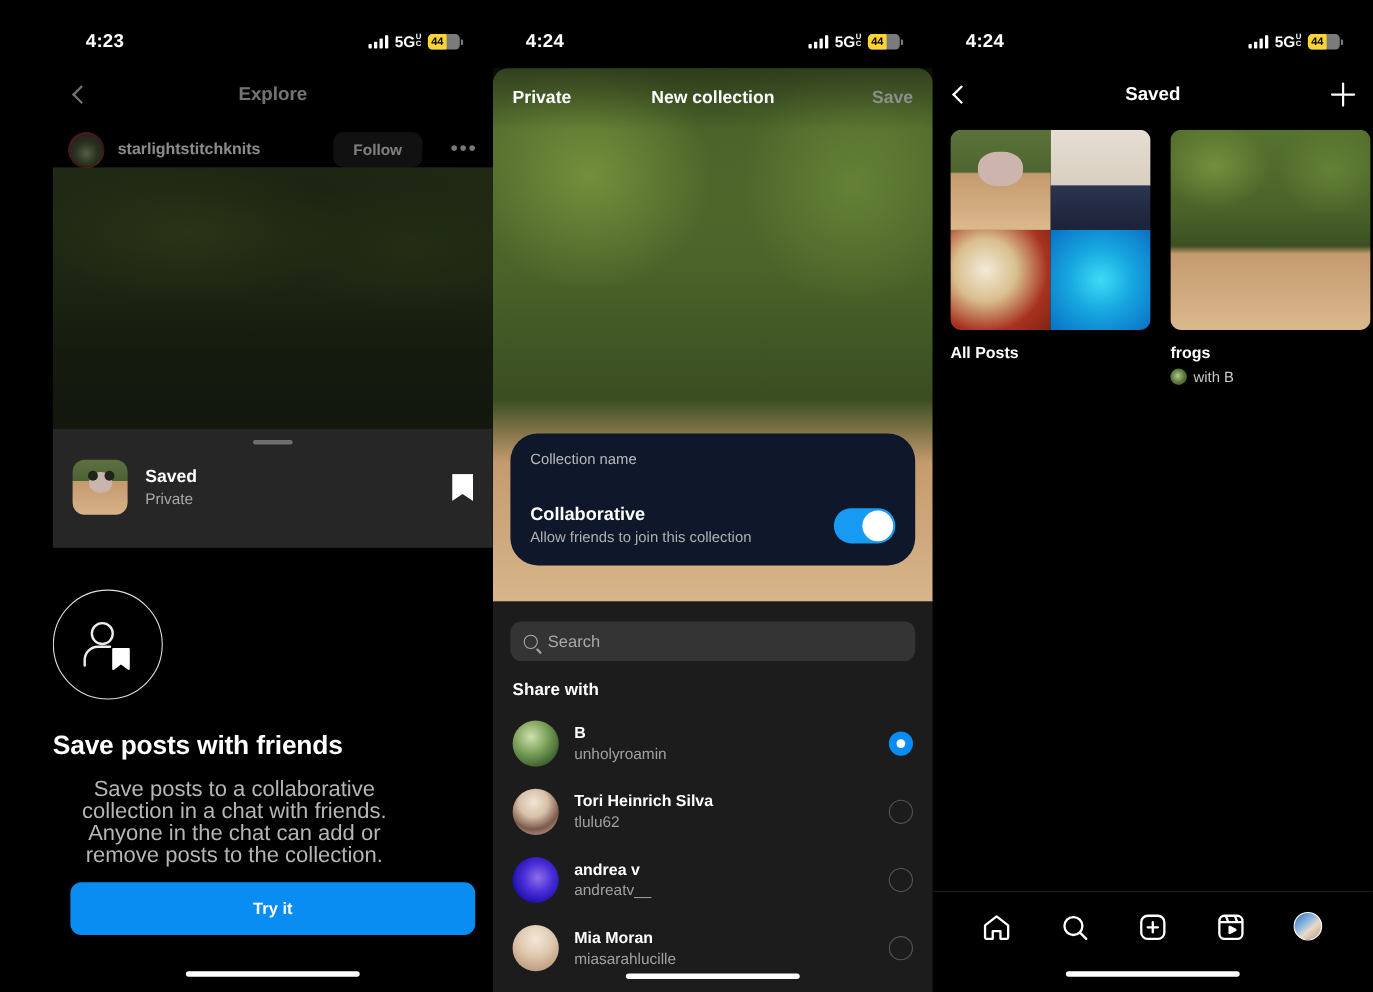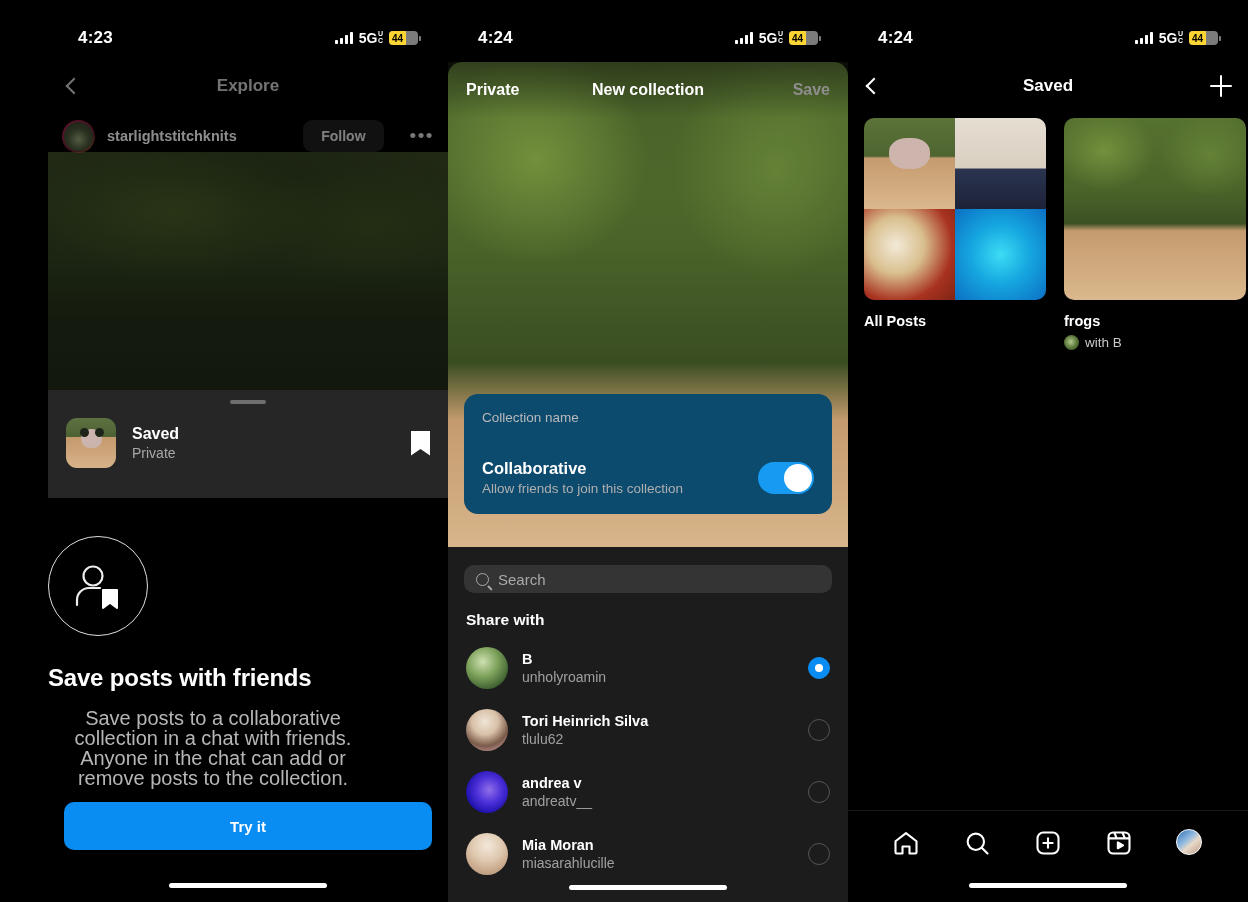--- a/index.html
+++ b/index.html
@@ -105,31 +105,31 @@
       radial-gradient(ellipse 45% 35% at 22% 20%, rgba(118,148,62,.9) 0%, rgba(0,0,0,0) 62%),
       radial-gradient(ellipse 40% 35% at 82% 22%, rgba(104,134,56,.85) 0%, rgba(0,0,0,0) 64%),
       radial-gradient(ellipse 55% 30% at 50% 8%, rgba(72,96,40,.9) 0%, rgba(0,0,0,0) 70%),
       linear-gradient(#55702f 0%, #4a6329 38%, #3a4d22 62%, #c49b6e 74%, #d8b58b 100%); }
   .p2-nav { position:absolute; top:62px; left:0; right:0; height:56px; display:flex; align-items:center;
             padding:0 18px; z-index:20; background:linear-gradient(rgba(20,24,14,.55),rgba(20,24,14,0)); }
   .p2-cancel { color:#fff; font-size:16px; font-weight:700; }
   .p2-title { position:absolute; left:0; right:0; text-align:center; color:#fff; font-size:16px; font-weight:700; }
   .p2-save { margin-left:auto; color:#8e8e8e; font-size:16px; font-weight:700; }
 
-  .form-card { position:absolute; left:16px; right:16px; top:394px; background:#0c4a6e; border-radius:14px;
+  .form-card { position:absolute; left:16px; right:16px; top:394px; background:#0f172a; border-radius:25px;
                z-index:25; }
   .fc-label { color:#b9b9b9; font-size:13.5px; padding:16px 18px 34px 18px; }
   .fc-row { display:flex; align-items:center; padding:0 18px 18px 18px; }
   .fc-title { color:#fff; font-size:16.5px; font-weight:600; }
   .fc-sub { color:#b0b0b0; font-size:13.5px; margin-top:3px; }
   .toggle { margin-left:auto; width:56px; height:32px; border-radius:16px; background:#179af2; position:relative; }
   .toggle .knob { position:absolute; right:2px; top:2px; width:28px; height:28px; border-radius:50%; background:#fff; }
 
   .p2-lower { position:absolute; left:0; right:0; top:547px; bottom:0; background:#1c1c1c; z-index:22; }
-  .searchbar { margin:18px 16px 0 16px; height:28px; background:#343434; border-radius:10px;
+  .searchbar { margin:18px 16px 0 16px; height:36px; background:#343434; border-radius:10px;
                display:flex; align-items:center; gap:9px; padding:0 12px; }
   .mag { width:13px; height:13px; border:1.7px solid #a9a9a9; border-radius:50%; position:relative; flex:none; }
   .mag:after{content:"";position:absolute;right:-5px;bottom:-4px;width:6px;height:1.7px;background:#a9a9a9;
              transform:rotate(45deg);border-radius:1px;}
   .ph { color:#a9a9a9; font-size:15px; }
   .sharewith { color:#fff; font-size:15.5px; font-weight:700; padding:18px 18px 8px 18px; }
   .person { display:flex; align-items:center; gap:14px; padding:10px 18px; }
   .pav { width:42px; height:42px; border-radius:50%; flex:none; }
   .pname { color:#fff; font-size:14.5px; font-weight:700; }
   .phandle { color:#a0a0a0; font-size:14px; margin-top:2px; }

